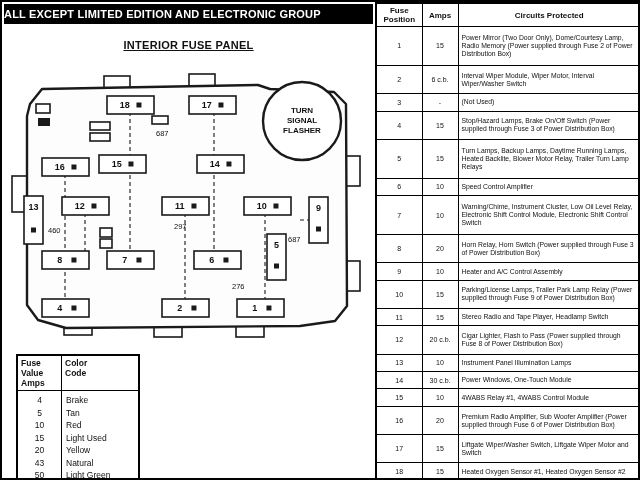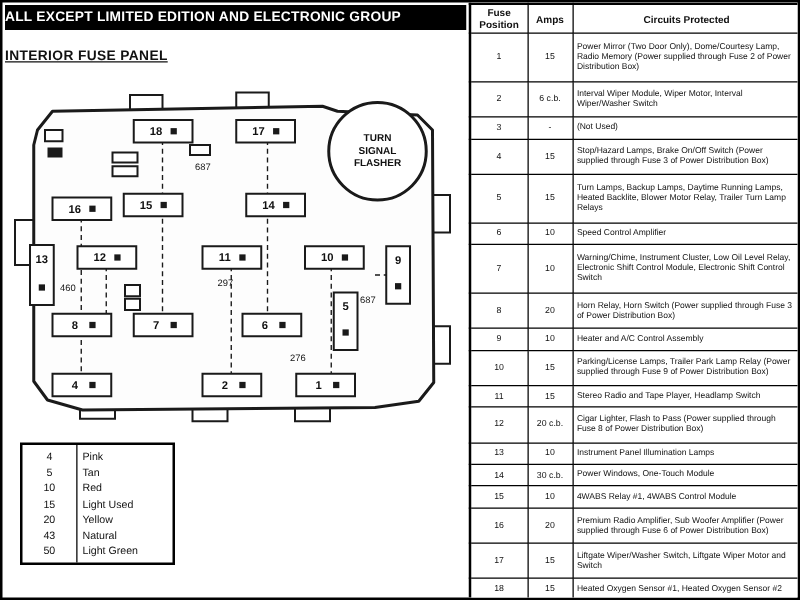--- a/index.html
+++ b/index.html
@@ -8,21 +8,21 @@
     position:relative; background:#ffffff; color:#111;
     font-family:"Liberation Sans", sans-serif;
     border:2px solid #000; overflow:hidden;
   }
   .title-bar {
     position:absolute; left:2px; top:2px; width:369px; height:20px;
     background:#000; color:#fff; font-weight:bold; font-size:11px;
     line-height:20px; padding-left:0; letter-spacing:.2px; white-space:nowrap;
   }
   .diagram-title {
-    position:absolute; left:2px; top:37px; width:369px; text-align:left;
+    position:absolute; left:2px; top:37px; width:369px; text-align:center;
     font-weight:bold; font-size:11px; text-decoration:underline; letter-spacing:.3px;
   }
   #diagram-svg { position:absolute; left:2px; top:54px; width:370px; height:300px; }
   .shape  { fill:#ffffff; stroke:#1a1a1a; stroke-width:1.6; }
   .outline{ fill:#fdfdfd; stroke:#1a1a1a; stroke-width:2.4; stroke-linejoin:round; }
   .thick  { stroke-width:2.4; }
   .filled { fill:#1a1a1a; stroke:none; }
   .dashed { stroke:#1a1a1a; stroke-width:1.1; stroke-dasharray:4 3; }
   .fuse-num { font:bold 9px "Liberation Sans",sans-serif; text-anchor:middle; fill:#111; }
   .flasher-text { font:bold 8px "Liberation Sans",sans-serif; text-anchor:middle; fill:#111; }
@@ -142,32 +142,39 @@
     <text x="250.86" y="255.2" class="fuse-num">1</text>
     <rect x="262.46" y="249.5" width="5" height="5" class="filled"></rect>
     <text x="152" y="80" class="ref">687</text>
     <text x="44" y="177" class="ref">460</text>
     <text x="170" y="173" class="ref">297</text>
     <text x="284" y="186" class="ref">687</text>
     <text x="228" y="233" class="ref">276</text>
   </svg>
 
 <div class="color-table">
+  <div class="ct-head">
+    <div class="c1">Fuse
+Value
+Amps</div>
+    <div class="c2">Color
+Code</div>
+  </div>
   <div class="ct-body">
     <div class="c1" id="ct-amps">
         <div class="ct-line">4</div>
         <div class="ct-line">5</div>
         <div class="ct-line">10</div>
         <div class="ct-line">15</div>
         <div class="ct-line">20</div>
         <div class="ct-line">43</div>
         <div class="ct-line">50</div>
       </div>
     <div class="c2" id="ct-colors">
-        <div class="ct-line">Pink</div>
+        <div class="ct-line">Brake</div>
         <div class="ct-line">Tan</div>
         <div class="ct-line">Red</div>
         <div class="ct-line">Light Used</div>
         <div class="ct-line">Yellow</div>
         <div class="ct-line">Natural</div>
         <div class="ct-line">Light Green</div>
       </div>
   </div>
 </div>
 

